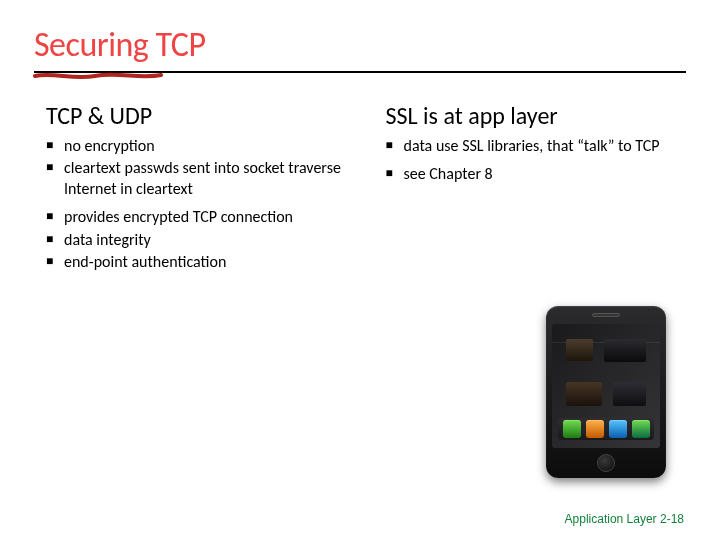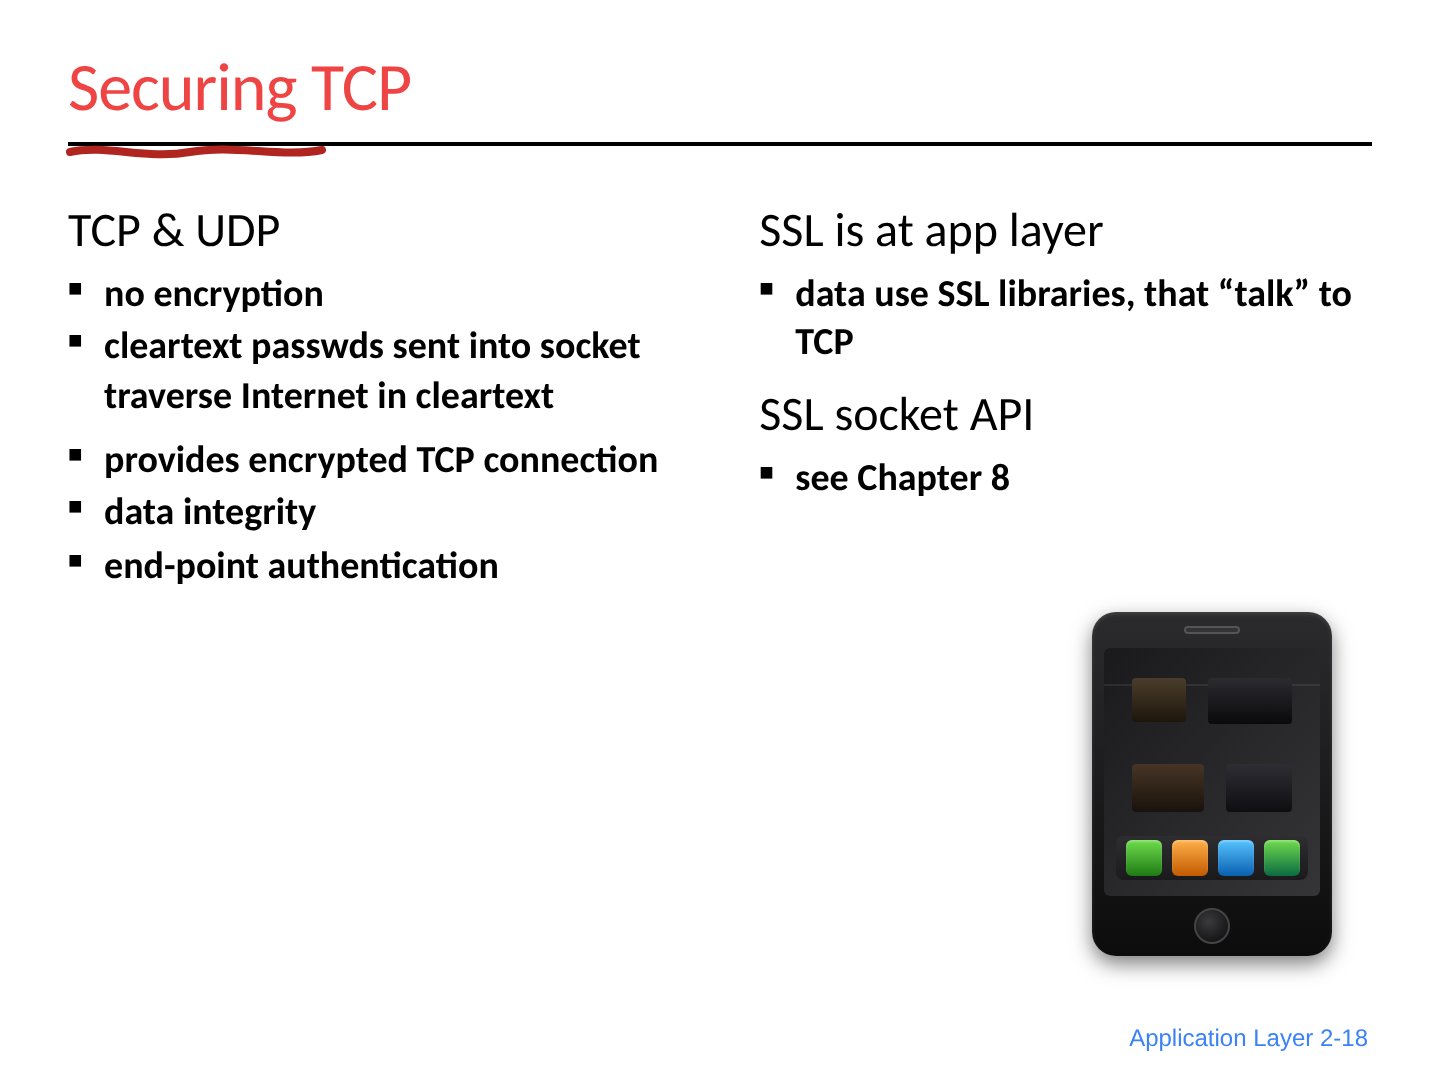--- a/index.html
+++ b/index.html
@@ -24,61 +24,61 @@
       border: none;
       border-top: 2px solid #000;
     }
     .squiggle {
       position: absolute;
       top: 70px;
       left: 33px;
     }
     .content {
       display: flex;
-      padding: 18px 34px 0 34px;
+      padding: 18px 34px 0 46px;
       gap: 24px;
     }
     .col { flex: 1.05; }
     .col.right { flex: 1; }
     .sub {
       font-family: 'Gill Sans', 'Gill Sans MT', Calibri, sans-serif;
       font-size: 24px;
       color: #000;
       margin: 4px 0 6px 0;
       font-weight: 500;
     }
     ul {
       list-style: none;
       padding: 0;
       margin: 0 0 6px 0;
     }
     li {
       font-family: 'Gill Sans', 'Gill Sans MT', Calibri, sans-serif;
-      font-size: 19px;
+      font-size: 16px;
       color: #000;
       padding: 0 0 2px 18px;
       position: relative;
       line-height: 1.28;
-      font-weight: 700;
+      font-weight: 400;
     }
     li::before {
       content: "■";
       position: absolute;
       left: 0;
       top: 2px;
       font-size: 12px;
       color: #000;
     }
     .footer {
       position: absolute;
       bottom: 14px;
       right: 36px;
       font-family: Arial, sans-serif;
       font-size: 12px;
-      color: #3b82f6;
+      color: #15803d;
     }
     .phone {
       position: absolute;
       right: 54px;
       top: 306px;
       width: 120px;
       height: 172px;
     }
     .phone-body {
       width: 120px;
@@ -162,21 +162,20 @@
       <li>provides encrypted TCP connection</li>
       <li>data integrity</li>
       <li>end-point authentication</li>
     </ul>
   </div>
   <div class="col right">
     <div class="sub">SSL is at app layer</div>
     <ul>
       <li> data use SSL libraries, that “talk” to TCP</li>
     </ul>
-    <div class="sub">SSL socket API</div>
     <ul>
       <li>see Chapter 8</li>
     </ul>
   </div>
 </div>
 
 <div class="phone">
   <div class="phone-body">
     <div class="phone-speaker"></div>
     <div class="phone-screen">

